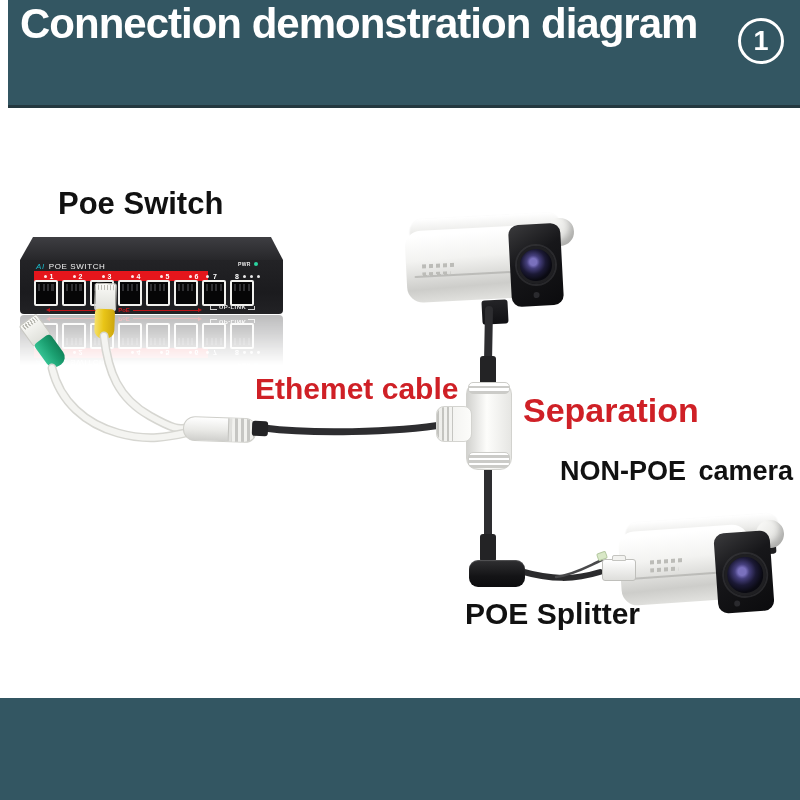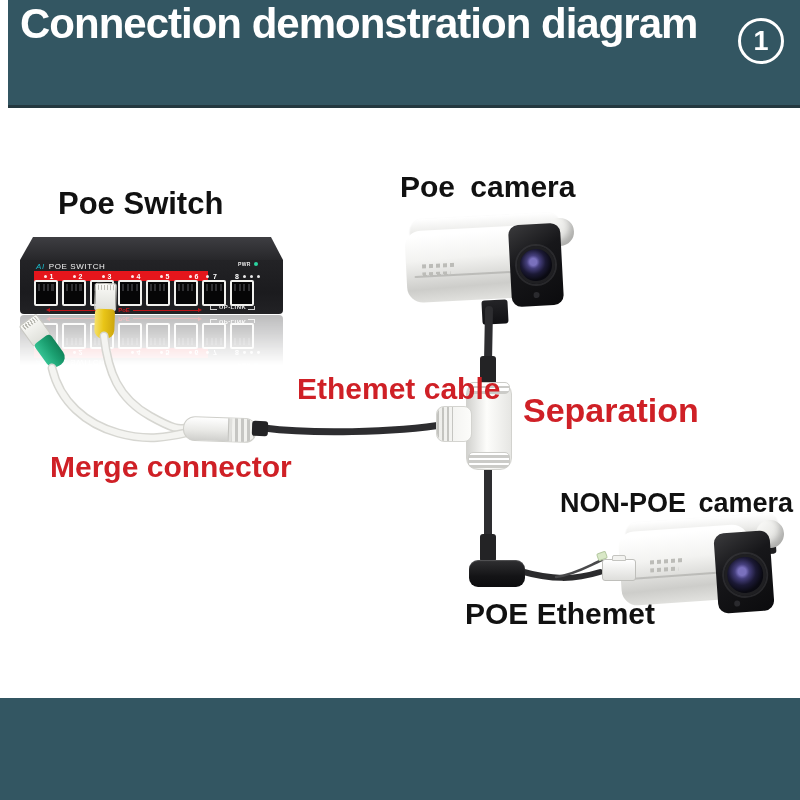--- a/index.html
+++ b/index.html
@@ -18,24 +18,24 @@
     display:flex; align-items:center; justify-content:center;
     font-size:27px; font-weight:600; }
   .band-bottom { position:absolute; left:0; top:698px; width:800px; height:102px;
     background:#335662; }
 
   
   .lbl { position:absolute; color:#111; font-weight:600; white-space:nowrap; }
   .lbl.red { color:#cf2026; }
   #lbl-poe-switch   { left:58px;  top:186px; width:154px; font-size:31px; text-align:center; }
   #lbl-poe-camera   { left:400px; top:170px; width:160px; font-size:30px; text-align:center; word-spacing:7px; }
-  #lbl-eth-cable    { left:255px; top:372px; width:195px; font-size:30px; text-align:center;margin-left:42px; }
+  #lbl-eth-cable    { left:255px; top:372px; width:195px; font-size:30px; text-align:center; }
   #lbl-separation   { left:523px; top:392px; font-size:34px; line-height:1.08; }
   #lbl-merge        { left:50px;  top:450px; width:222px; font-size:30px; text-align:center; }
-  #lbl-nonpoe       { left:560px; top:488px; width:226px; font-size:27px; text-align:center; word-spacing:5px; }
+  #lbl-nonpoe       { left:560px; top:456px; width:226px; font-size:27px; text-align:center; word-spacing:5px; }
   #lbl-splitter     { left:465px; top:597px; width:162px; font-size:30px; text-align:center; }
 
   
   #switch-wrap { position:absolute; left:20px; top:237px; width:263px; height:77px;
     -webkit-box-reflect: below 1px linear-gradient(to bottom, rgba(0,0,0,0) 35%, rgba(0,0,0,0.30)); }
   .sw-top { position:absolute; left:0; top:0; width:263px; height:23px;
     background:linear-gradient(180deg,#3e3e42,#27272a);
     clip-path:polygon(13px 0, 251px 0, 263px 23px, 0 23px); }
   .sw-face { position:absolute; left:0; top:23px; width:263px; height:54px;
     background:linear-gradient(180deg,#232326,#1b1b1e 60%,#222225);
@@ -341,28 +341,26 @@
     <div class="ridges"></div>
   </div>
 
   <div id="splitter"></div>
   <div id="pigtail-tip"></div>
   <div id="pigtail-rj45">
     <div class="tab"></div>
   </div>
 
   <div class="lbl" id="lbl-poe-switch">Poe Switch</div>
-  <div class="lbl" id="lbl-poe-camera">Poe camera</div>
   <div class="lbl red" id="lbl-eth-cable">Ethemet cable</div>
   <div class="lbl red" id="lbl-separation">
     <div>Separation</div>
   </div>
-  <div class="lbl red" id="lbl-merge">Merge connector</div>
   <div class="lbl" id="lbl-nonpoe">NON-POE camera</div>
-  <div class="lbl" id="lbl-splitter">POE Ethemet</div>
+  <div class="lbl" id="lbl-splitter">POE Splitter</div>
 
   <div class="band-top">
     <span class="title">Connection demonstration diagram</span>
     <div class="badge">1</div>
   </div>
 
   <div class="band-bottom"></div>
 
 </div>
 

